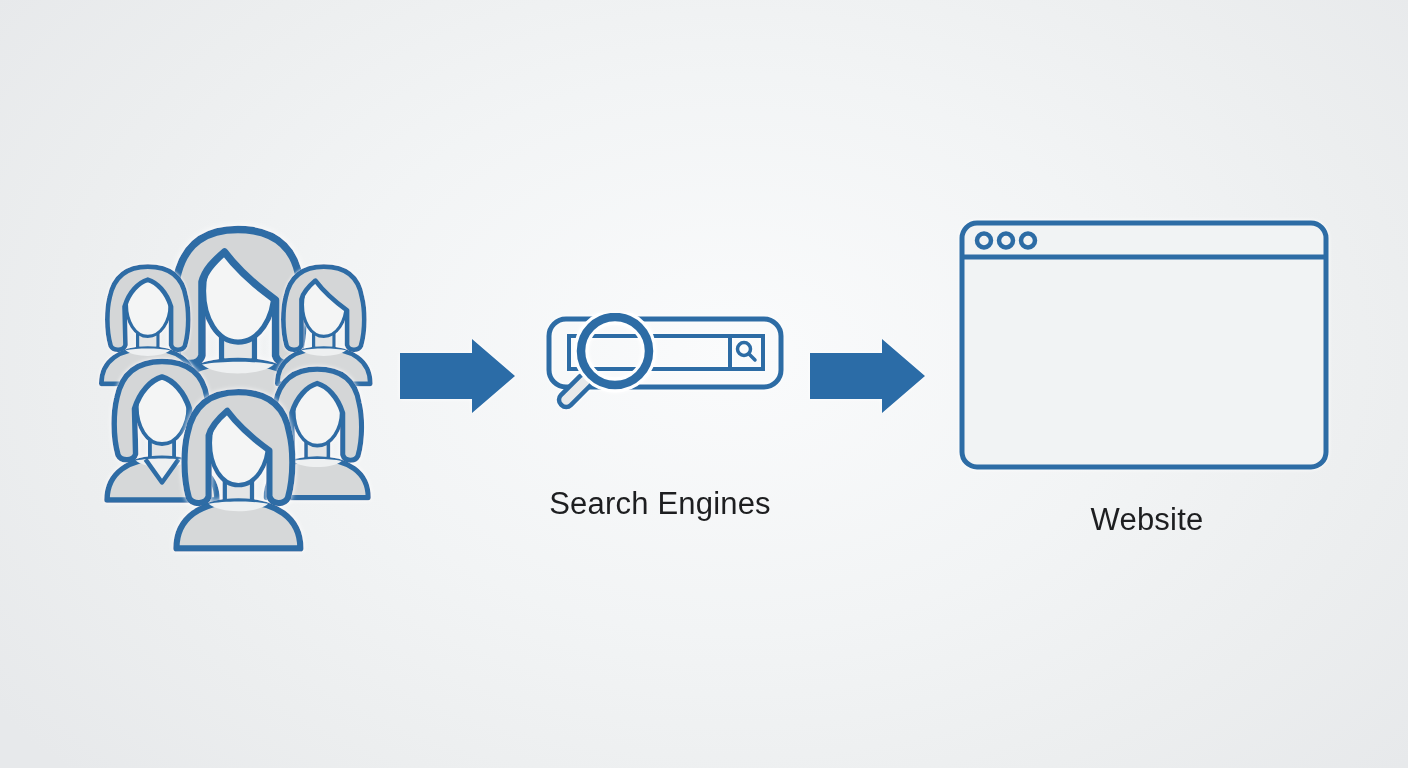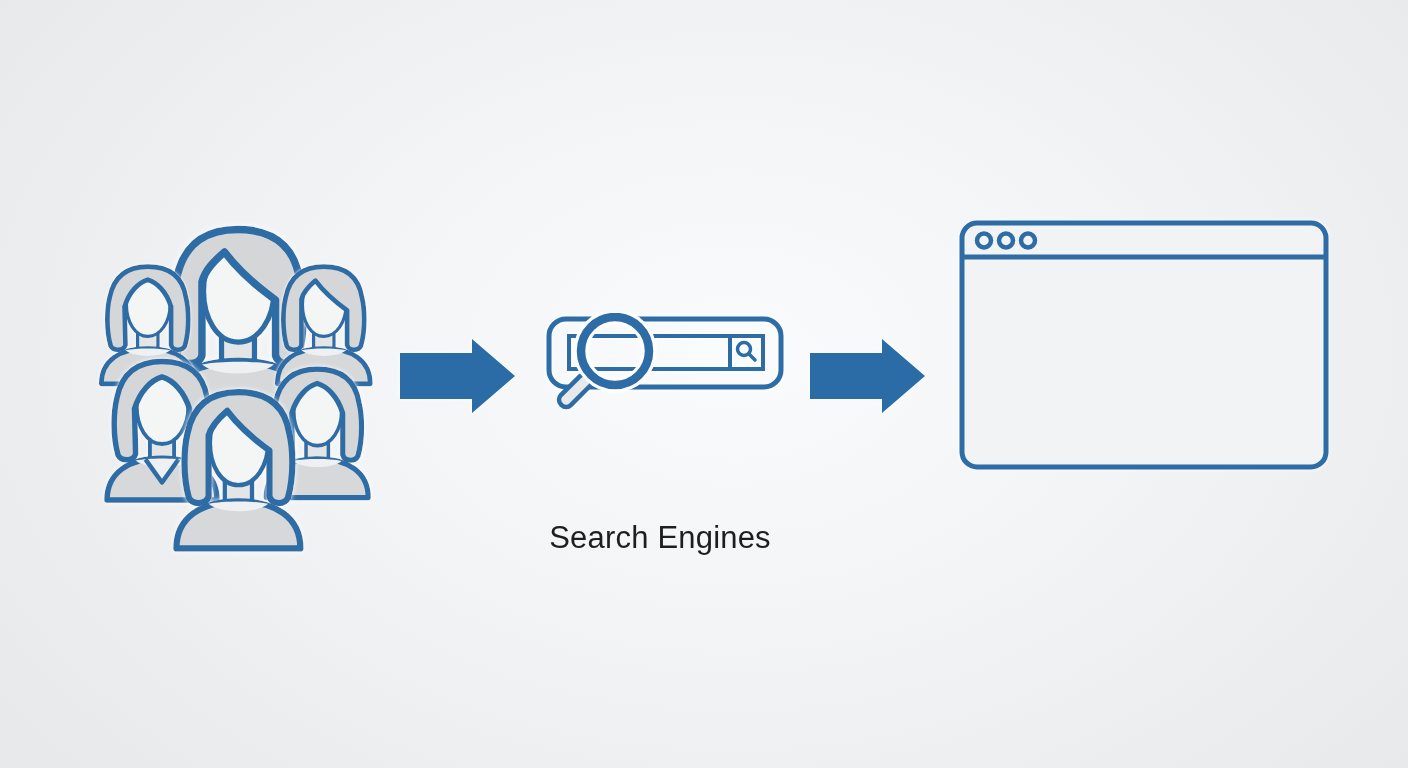--- a/index.html
+++ b/index.html
@@ -89,16 +89,17 @@
   <svg class="abs icon-svg" style="left:953px;top:216px;" width="382" height="262" viewBox="0 0 382 262">
     <rect x="9" y="7" width="364" height="244" rx="15" fill="#f1f3f4" stroke="#2d6ca5" stroke-width="5"></rect>
     <line x1="9" y1="41" x2="373" y2="41" stroke="#2d6ca5" stroke-width="5"></line>
     <g>
       <circle cx="31" cy="24.5" r="7" fill="none" stroke="#2d6ca5" stroke-width="4.5"></circle>
       <circle cx="53" cy="24.5" r="7" fill="none" stroke="#2d6ca5" stroke-width="4.5"></circle>
       <circle cx="75" cy="24.5" r="7" fill="none" stroke="#2d6ca5" stroke-width="4.5"></circle>
     </g>
   </svg>
 
-  <div class="node-label" style="left:530px;top:486px;width:260px;margin-top:34px;">Search Engines</div>
+  <div class="node-label" style="left:530px;top:486px;width:260px;">Search Engines</div>
 
+  <div class="node-label" style="left:1017px;top:502px;width:260px;">Website</div>
 
 </div>
 
 </body></html>

